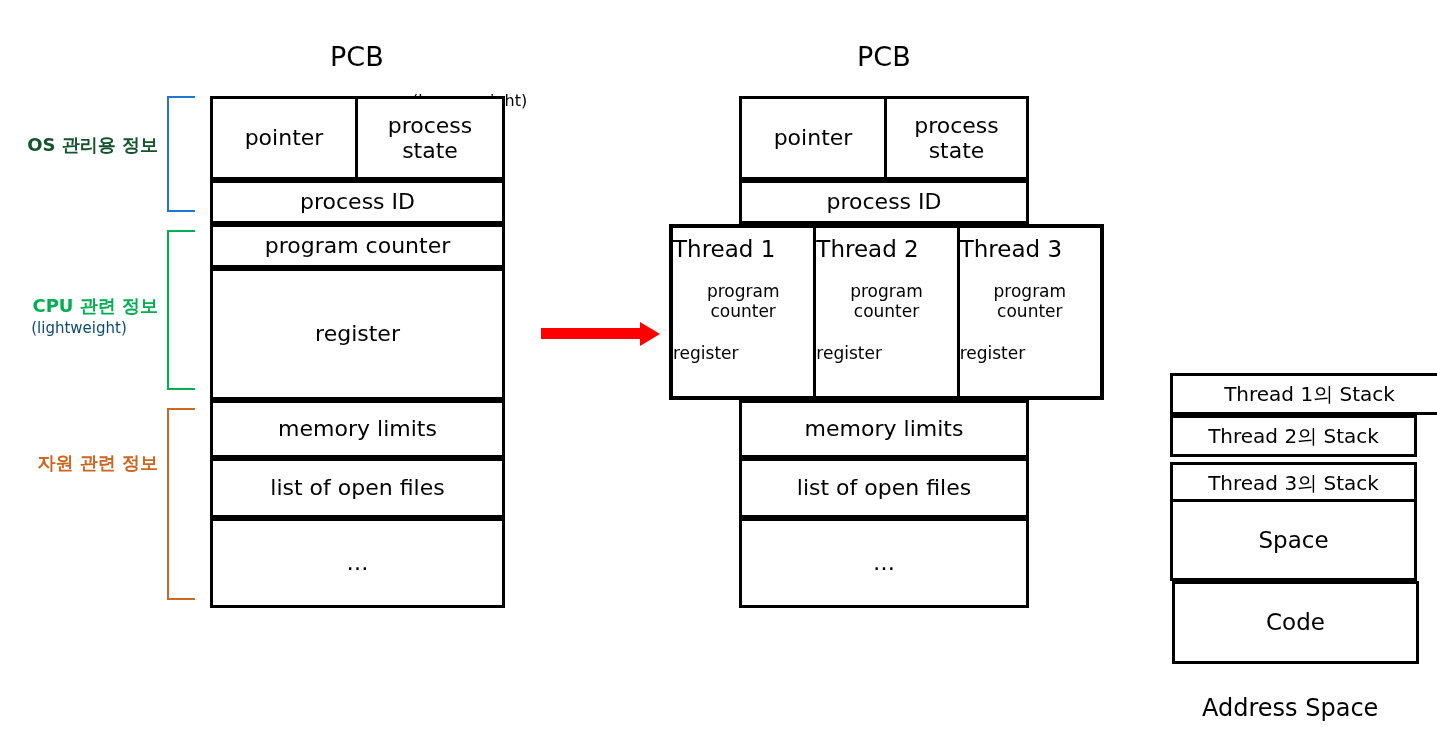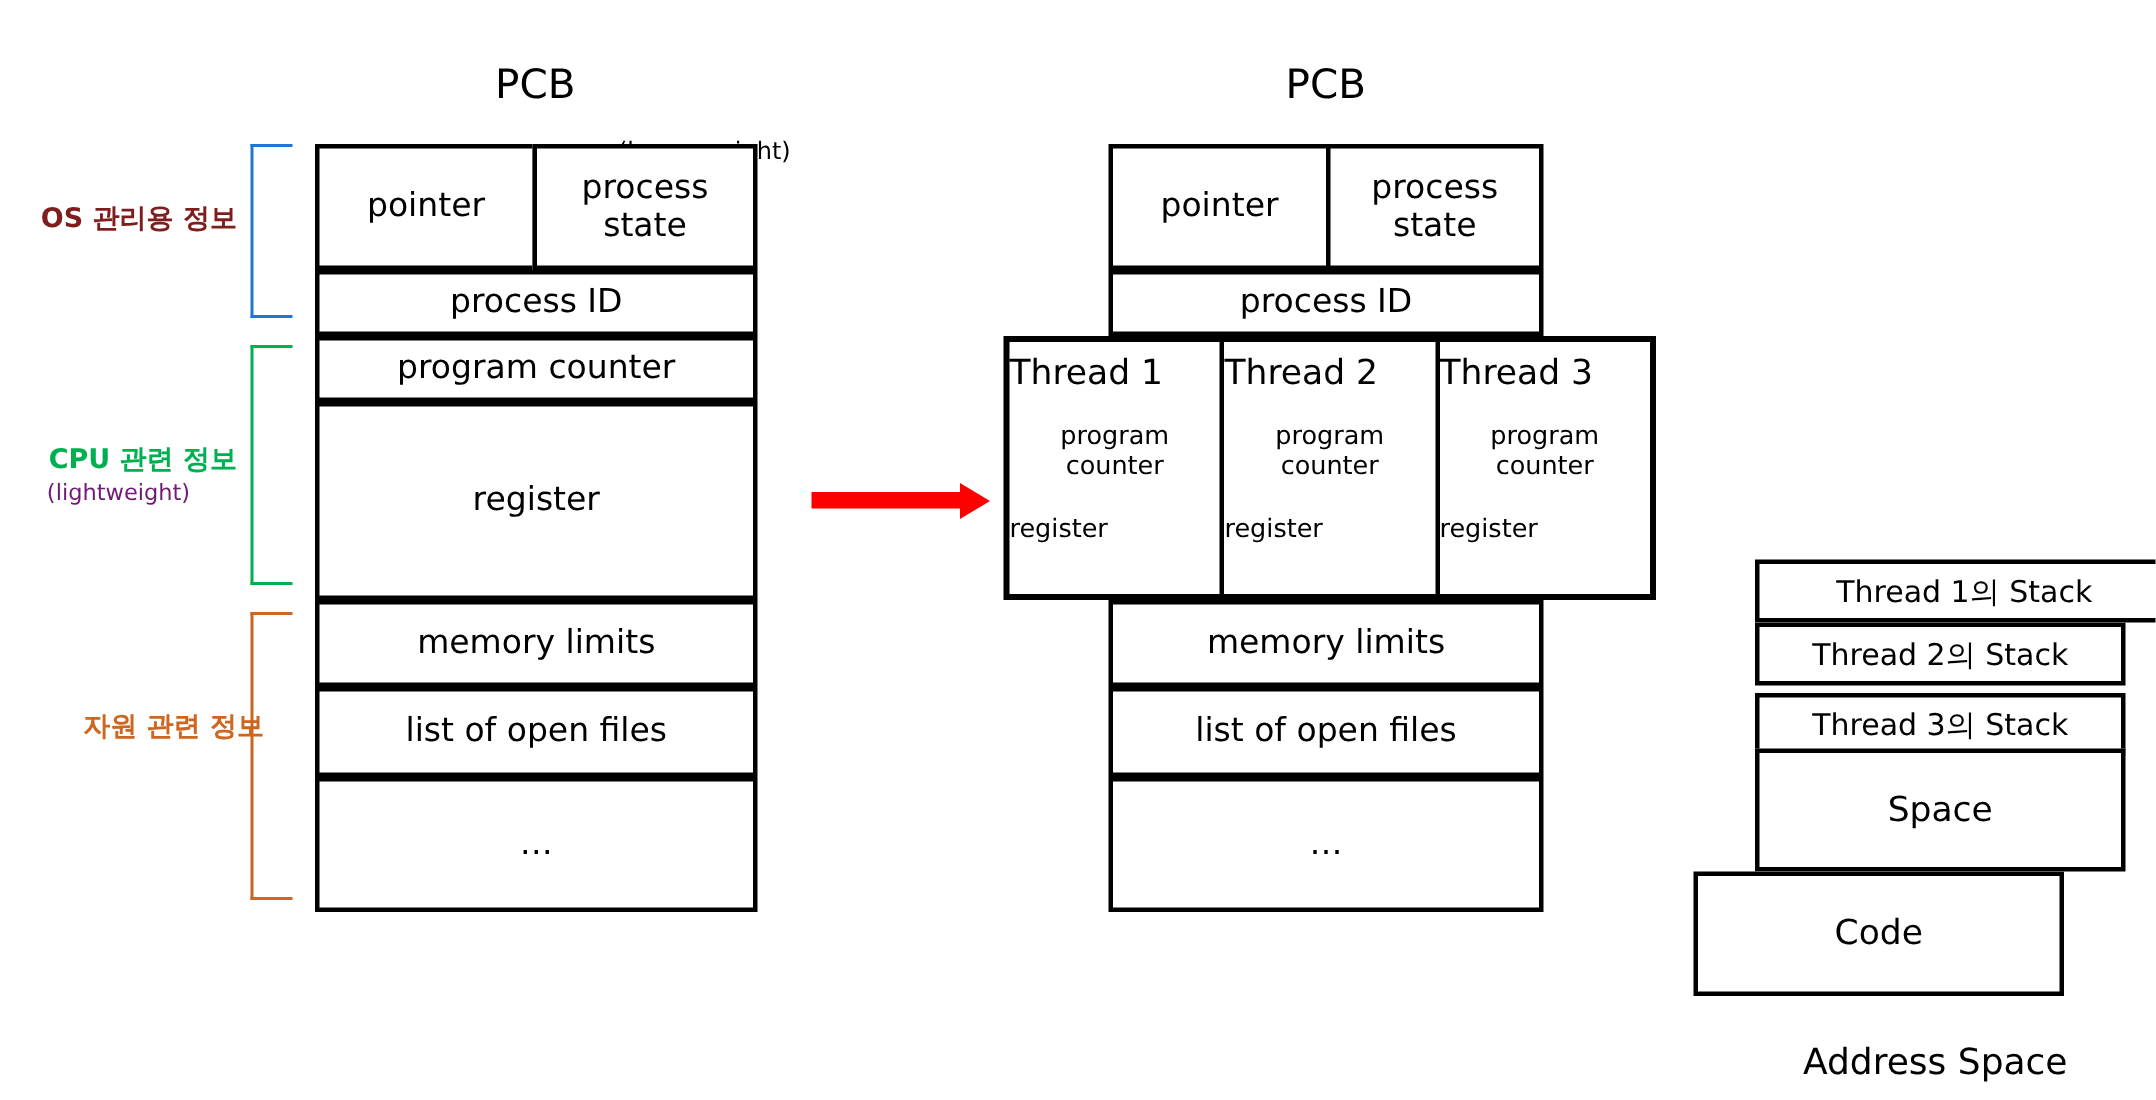--- a/index.html
+++ b/index.html
@@ -56,21 +56,21 @@
     position: absolute;
     font-size: 18px;
     font-weight: 700;
     white-space: nowrap;
     text-align: right;
   }
   .grouplabel .sub {
     display: block;
     font-size: 15px;
     font-weight: 400;
-    color: #701a75;
+    color: #0c4a6e;
     text-align: center;
     margin-top: 1px;
   }
 
   
   .bracket {
     position: absolute;
     box-sizing: border-box;
     border-style: solid;
     border-width: 2.5px;
@@ -132,32 +132,32 @@
 <div class="box two-line" style="left:355px; top:96px; width:150px; height:84px;">process
 state</div>
 <div class="box" style="left:210px; top:180px; width:295px; height:44px;">process ID</div>
 <div class="box" style="left:210px; top:224px; width:295px; height:44px;">program counter</div>
 <div class="box" style="left:210px; top:268px; width:295px; height:132px;">register</div>
 <div class="box" style="left:210px; top:400px; width:295px; height:58px;">memory limits</div>
 <div class="box" style="left:210px; top:458px; width:295px; height:60px;">list of open files</div>
 <div class="box" style="left:210px; top:518px; width:295px; height:90px;">…</div>
 
 <div class="bracket" style="left:167px; top:96px; width:28px; height:116px; border-color:#1F77D0;"></div>
-<div class="grouplabel" style="left:0px; top:133px; width:158px; color:#7f1d1d;">
+<div class="grouplabel" style="left:0px; top:133px; width:158px; color:#14532d;">
   <span>OS 관리용 정보</span>
 </div>
 
 <div class="bracket" style="left:167px; top:230px; width:28px; height:160px; border-color:#00B050;"></div>
 <div class="grouplabel" style="left:0px; top:294px; width:158px; color:#00B050;">
   <span>CPU 관련 정보</span>
   <span class="sub">(lightweight)</span>
 </div>
 
 <div class="bracket" style="left:167px; top:408px; width:28px; height:192px; border-color:#CC6620;"></div>
-<div class="grouplabel" style="left:0px; top:472px; width:158px; color:#CC6620;padding-left:18px;">
+<div class="grouplabel" style="left:0px; top:451px; width:158px; color:#CC6620;">
   <span>자원 관련 정보</span>
 </div>
 
 <div class="arrow-shaft" style="left:541px; top:328px; width:100px; height:11px;"></div>
 <div class="arrow-head" style="left:640px; top:321.5px;"></div>
 
 <div class="title" style="left:857px; top:41px;">PCB</div>
 
 <div class="box two-line" style="left:739px; top:96px; width:148px; height:84px;">pointer</div>
 <div class="box two-line" style="left:884px; top:96px; width:145px; height:84px;">process
@@ -188,15 +188,15 @@
     <div class="thread-pc">program
 counter</div>
     <div class="thread-reg">register</div>
   </div>
 </div>
 
 <div class="box" style="left:1170px; top:373px; width:279px; height:42px; font-size:20px;">Thread 1의 Stack</div>
 <div class="box" style="left:1170px; top:415px; width:247px; height:42px; font-size:20px;">Thread 2의 Stack</div>
 <div class="box" style="left:1170px; top:462px; width:247px; height:42px; font-size:20px;">Thread 3의 Stack</div>
 <div class="box" style="left:1170px; top:499px; width:247px; height:82px; font-size:23px;">Space</div>
-<div class="box" style="left:1129px; top:581px; width:247px; height:83px; font-size:23px;">Code</div>
+<div class="box" style="left:1172px; top:581px; width:247px; height:83px; font-size:23px;">Code</div>
 
 <div class="caption" style="left:1202px; top:694px;">Address Space</div>
 
 </body></html>

